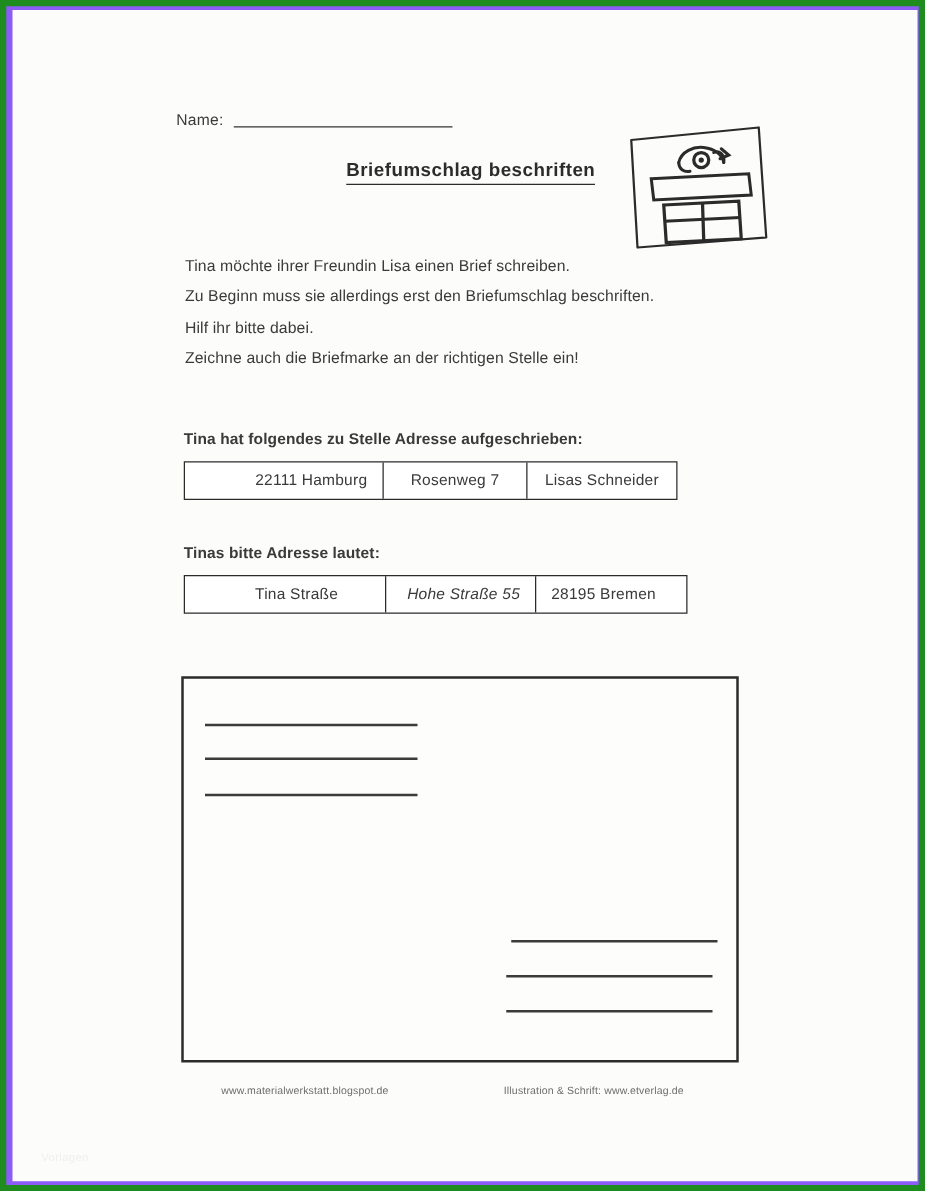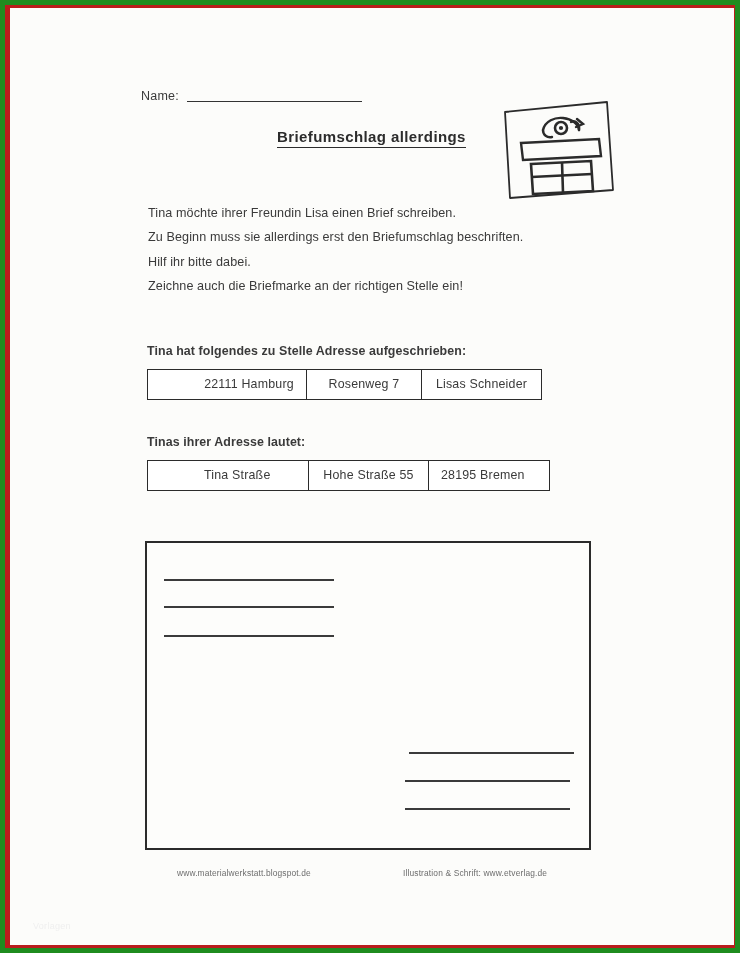--- a/index.html
+++ b/index.html
@@ -15,21 +15,21 @@
     font-family: "Liberation Sans", sans-serif;
   }
 
   
   .page-frame {
     position: relative;
     box-sizing: border-box;
     width: 740px;
     height: 953px;
     border: 5px solid #1f8c1f;
-    background: #b91c1c;
+    background: #8b5cf6;
   }
   .page-sheet {
     position: absolute;
     left: 5px;
     top: 3px;
     width: 724px;
     height: 937px;
     background: #fcfcfa;
   }
 
@@ -135,21 +135,21 @@
     text-align: center;
     line-height: 1.35;
   }
   .addr-cell:last-child { border-right: none; }
 
   .t1 .c0 { width: 90px; }
   .t1 .c1 { width: 90px; }
   .t1 .c2 { width: 95px; }
 
   .t2 .c0 { width: 92px; text-align: left; }
-  .t2 .c1 { width: 95px; text-align: center; }
+  .t2 .c1 { width: 95px; text-align: right; font-style: italic; }
   .t2 .c2 { width: 96px; text-align: left; }
 
   
   .envelope {
     position: absolute;
     left: 135px;
     top: 533px;
     width: 442px;
     height: 305px;
     border: 2px solid #2b2b2b;
@@ -194,21 +194,21 @@
 
 <div class="page-frame">
   <div class="page-sheet">
     <div class="worksheet">
 
       <div class="name-row">
         <span class="name-label">Name:</span>
         <span class="name-rule"></span>
       </div>
 
-      <div class="title">Briefumschlag allerdings</div>
+      <div class="title">Briefumschlag beschriften</div>
 
       <div class="illustration">
         <svg width="120" height="105" viewBox="0 0 120 105" aria-hidden="true">
           <g fill="none" stroke="#2b2b2b" stroke-width="1.8" stroke-linejoin="round">
 
             <path d="M6,14 L108,4 L114,92 L11,100 Z"></path>
           </g>
 
           <g fill="none" stroke="#2b2b2b" stroke-width="2.4" stroke-linecap="round">
             <path d="M44,32 C46,23 56,19 64,20 C73,21 79,26 80,32"></path>
@@ -239,21 +239,21 @@
       <div class="addr-block block-1">
         <div class="addr-caption">Tina hat folgendes zu Stelle Adresse aufgeschrieben:</div>
         <div class="addr-table t1">
           <div class="addr-cell c0">22111 Hamburg</div>
           <div class="addr-cell c1">Rosenweg 7</div>
           <div class="addr-cell c2">Lisas Schneider</div>
         </div>
       </div>
 
       <div class="addr-block block-2">
-        <div class="addr-caption">Tinas ihrer Adresse lautet:</div>
+        <div class="addr-caption">Tinas bitte Adresse lautet:</div>
         <div class="addr-table t2">
           <div class="addr-cell c0">Tina Straße</div>
           <div class="addr-cell c1">Hohe Straße 55</div>
           <div class="addr-cell c2">28195 Bremen</div>
         </div>
       </div>
 
       <div class="envelope">
         <div class="env-line sender-1"></div>
         <div class="env-line sender-2"></div>

